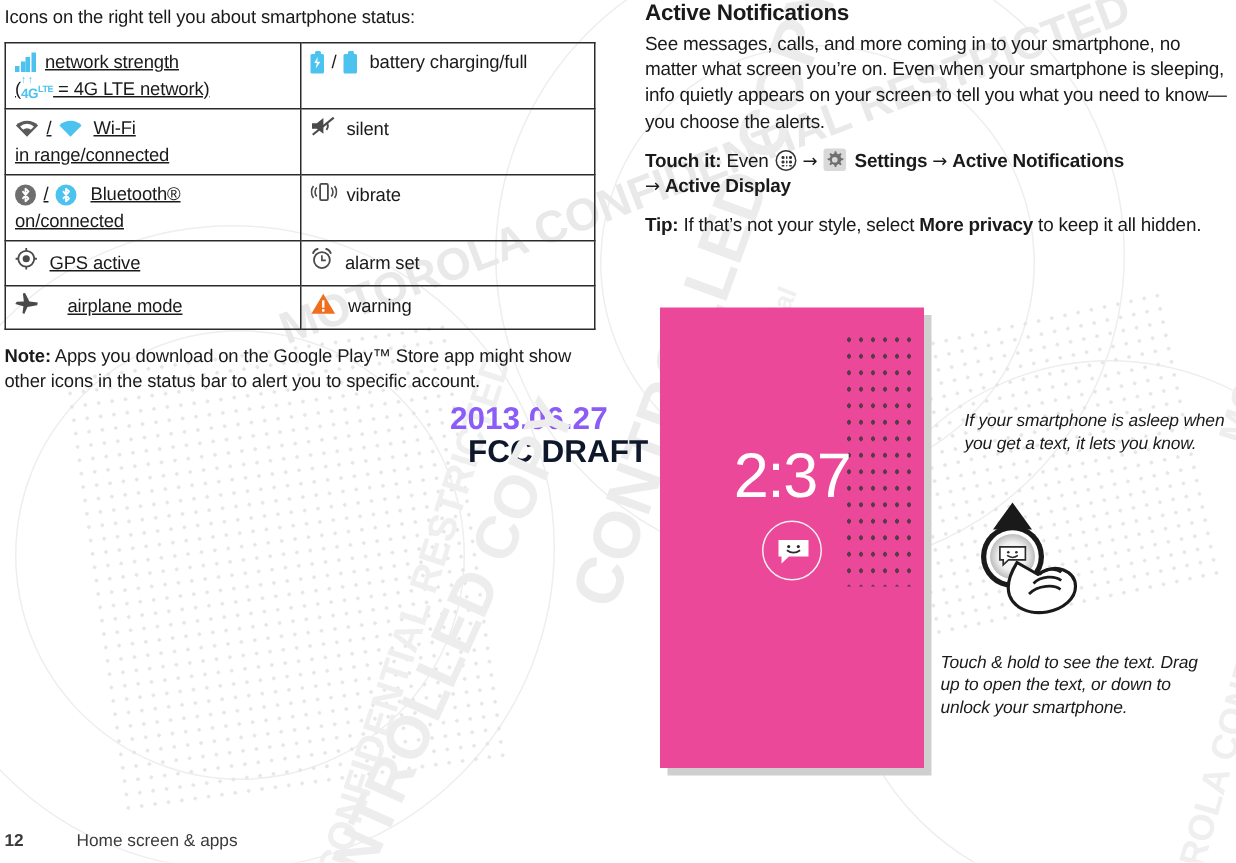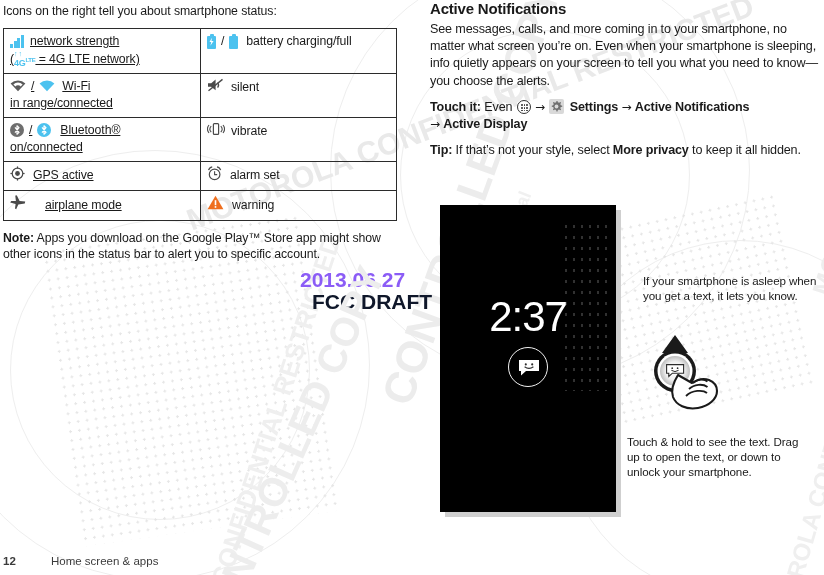--- a/index.html
+++ b/index.html
@@ -132,40 +132,40 @@
   .gear-ic svg { position:absolute; left:1px; top:1px; }
 
   
   .phone-wrap { position:absolute; left:440px; top:205px; width:176px; height:307px; }
   .phone-shadow {
     position:absolute; left:5px; top:5px; width:176px; height:307px;
     background:#cfcfcf; filter:blur(0.4px);
   }
   .phone {
     position:absolute; left:0; top:0; width:176px; height:307px;
-    background:#000000; overflow:hidden;
+    background:#ec4899; overflow:hidden;
   }
   .phone .clock {
     position:absolute; left:0; right:0; top:88px; text-align:center;
     color:#ffffff; font-size:42px; font-weight:300; letter-spacing:-1px;
     font-family:"Liberation Sans", sans-serif;
   }
   .phone .bubble-ring {
     position:absolute; left:50%; top:142px; transform:translateX(-50%);
     width:40px; height:40px; border:1.6px solid #f2f2f2; border-radius:50%;
   }
   .phone .bubble-ring svg { position:absolute; left:9px; top:11px; }
   .phone .speckles {
     position:absolute; right:8px; top:16px; width:46px; height:170px;
     background-image: radial-gradient(#3a3a3a 1.1px, transparent 1.3px);
     background-size: 8px 11px; opacity:.85;
   }
 
   
-  .callout { position:absolute; font-size:11.6px; line-height:15.2px; letter-spacing:-0.1px; color:#1a1a1a; }
+  .callout { position:absolute; font-size:11.6px; line-height:15.2px; letter-spacing:-0.1px; color:#1a1a1a;font-style:italic; }
   #callout-top { left:643px; top:261px; width:175px; }
   #callout-bottom { left:627px; top:422px; width:178px; }
 
   .hand-wrap { position:absolute; left:648px; top:327px; width:100px; height:92px; }
 
   
   .footer { position:absolute; left:3px; bottom:8px; font-size:11.5px; color:#3b3b3b; }
   .footer .pg { font-weight:700; display:inline-block; width:48px; }
   .footer .ttl { font-weight:400; }
 </style>

